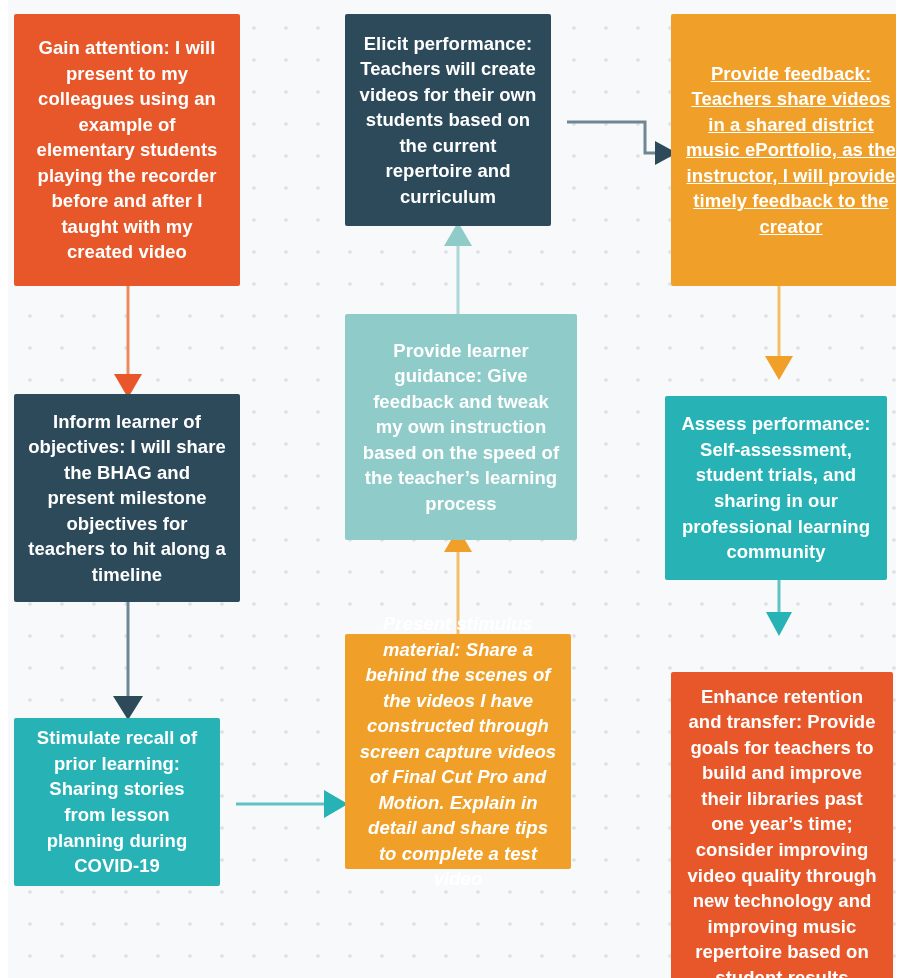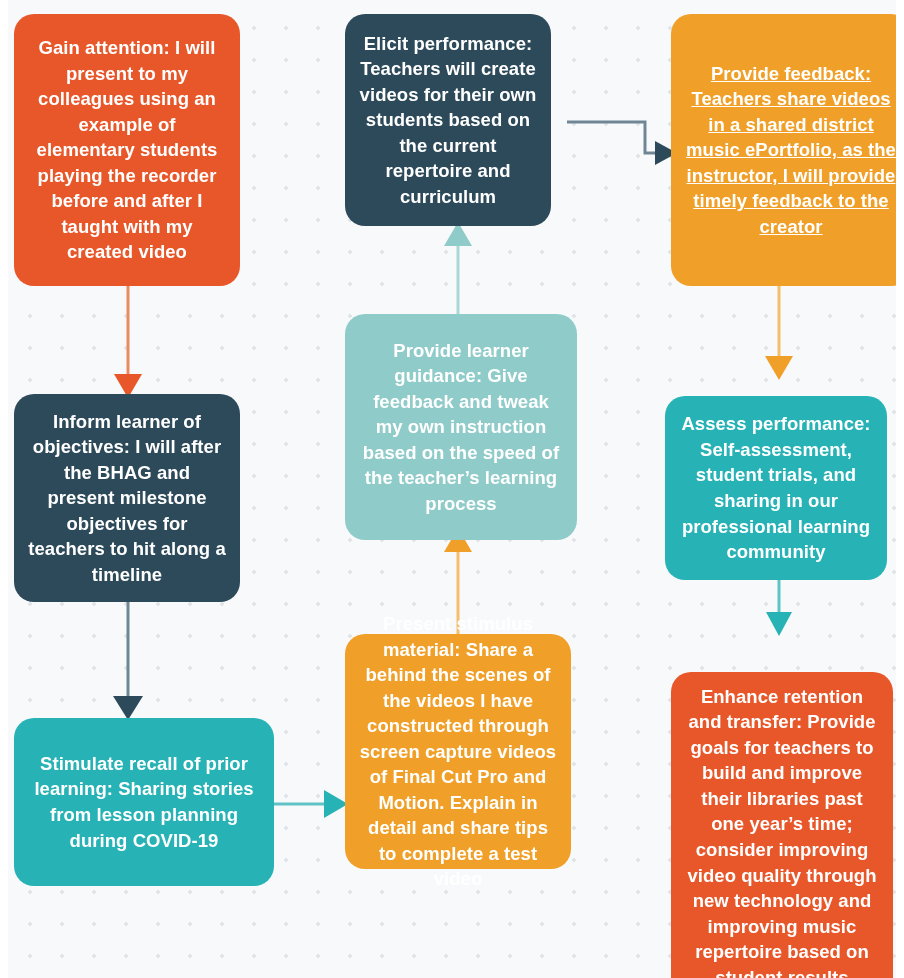--- a/index.html
+++ b/index.html
@@ -27,21 +27,21 @@
     background: #ffffff;
     z-index: 40;
     pointer-events: none;
   }
   .gutter.left  { left: 0; }
   .gutter.right { right: 0; }
 
   .node {
     position: absolute;
     box-sizing: border-box;
-    border-radius: 20px;
+    border-radius: 2px;
     color: #ffffff;
     display: flex;
     align-items: center;
     justify-content: center;
     text-align: center;
     padding: 10px 14px;
     font-size: 18.5px;
     line-height: 1.38;
     font-weight: 600;
     letter-spacing: 0.05px;
@@ -123,36 +123,36 @@
 
   <div class="node" style="left:345px; top:14px; width:206px; height:212px; background:#2d4a5a;">
     <span>Elicit performance: Teachers will create videos for their own students based on the current repertoire and curriculum</span>
   </div>
 
   <div class="node" style="left:671px; top:14px; width:240px; height:272px; background:#f0a028;text-decoration:underline;">
     <span>Provide feedback: Teachers share videos in a shared district music ePortfolio, as the instructor, I will provide timely feedback to the creator</span>
   </div>
 
   <div class="node" style="left:14px; top:394px; width:226px; height:208px; background:#2d4a5a;">
-    <span>Inform learner of objectives: I will after the BHAG and present milestone objectives for teachers to hit along a timeline</span>
+    <span>Inform learner of objectives: I will share the BHAG and present milestone objectives for teachers to hit along a timeline</span>
   </div>
 
   <div class="node" style="left:345px; top:314px; width:232px; height:226px; background:#8fcbc9;">
     <span>Provide learner guidance: Give feedback and tweak my own instruction based on the speed of the teacher’s learning process</span>
   </div>
 
   <div class="node" style="left:665px; top:396px; width:222px; height:184px; background:#27b2b5;">
     <span>Assess performance: Self-assessment, student trials, and sharing in our professional learning community</span>
   </div>
 
-  <div class="node" style="left:14px; top:718px; width:260px; height:168px; background:#27b2b5;">
+  <div class="node" style="left:14px; top:718px; width:206px; height:168px; background:#27b2b5;">
     <span>Stimulate recall of prior learning: Sharing stories from lesson planning during COVID-19</span>
   </div>
 
-  <div class="node" style="left:345px; top:634px; width:226px; height:235px; background:#f0a028;">
+  <div class="node" style="left:345px; top:634px; width:226px; height:235px; background:#f0a028;font-style:italic;">
     <span>Present stimulus material: Share a behind the scenes of the videos I have constructed through screen capture videos of Final Cut Pro and Motion. Explain in detail and share tips to complete a test video</span>
   </div>
 
   <div class="node" style="left:671px; top:634px; width:222px; height:330px; background:#e8572a;margin-top:38px;">
     <span>Enhance retention and transfer: Provide goals for teachers to build and improve their libraries past one year’s time; consider improving video quality through new technology and improving music repertoire based on student results</span>
   </div>
 
   <div class="gutter left"></div>
   <div class="gutter right"></div>
 </div>

